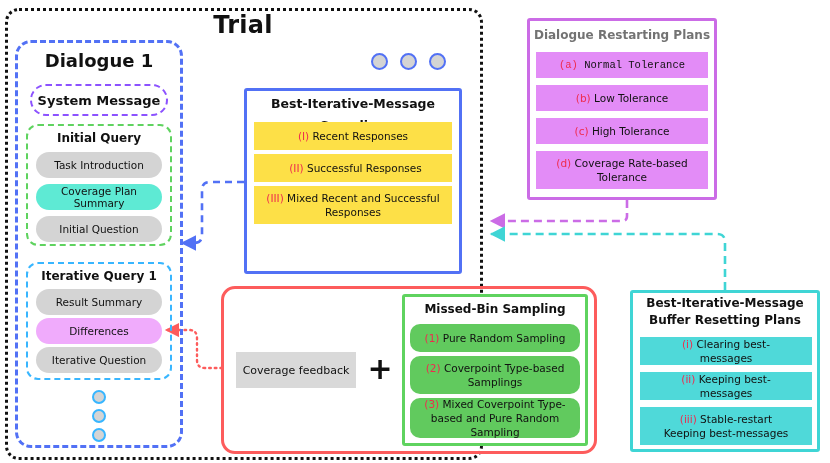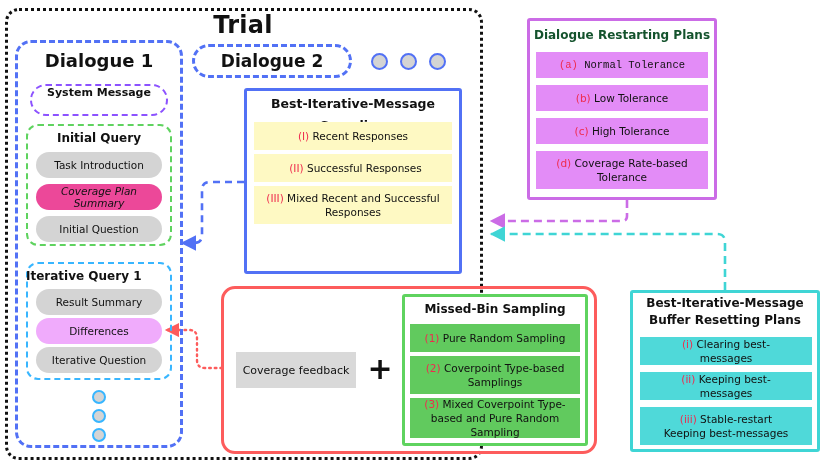--- a/index.html
+++ b/index.html
@@ -35,49 +35,49 @@
     border: 3px dashed #5271f5; border-radius: 16px;
   }
   #dialogue1-title {
     left: 15px; top: 48px; width: 168px; height: 26px;
     text-align: center; font-size: 18px; font-weight: bold; color: #111111;
     line-height: 26px;
   }
   #sysmsg-box {
     left: 30px; top: 84px; width: 138px; height: 32px;
     border: 2.5px dashed #8c52ff; border-radius: 16px;
-    display: flex; align-items: flex-start; justify-content: center;
-    font-size: 11px; font-weight: bold; color: #111111;
+    display: flex; align-items: center; justify-content: center;
+    font-size: 13px; font-weight: bold; color: #111111;
   }
   #initial-query-box {
     left: 26px; top: 124px; width: 146px; height: 122px;
     border: 2.5px dashed #5fd35f; border-radius: 12px;
   }
   #initial-query-title {
     left: 26px; top: 128px; width: 146px; height: 20px;
     text-align: center; font-size: 12px; font-weight: bold; color: #111111;
     line-height: 20px;
   }
   #iter-query-box {
     left: 26px; top: 262px; width: 146px; height: 118px;
     border: 2.5px dashed #38b6ff; border-radius: 12px;
   }
   #iter-query-title {
     left: 26px; top: 266px; width: 146px; height: 20px;
-    text-align: left; font-size: 12px; font-weight: bold; color: #111111;
+    text-align: center; font-size: 12px; font-weight: bold; color: #111111;
     line-height: 20px;
   }
   .pill {
     width: 126px; height: 26px; left: 36px;
     border-radius: 13px;
     display: flex; align-items: center; justify-content: center;
     font-size: 10.5px; color: #111111; text-align: center;
   }
   .pill-gray { background: #d4d4d4; }
-  .pill-orange { background: #ec4899; font-style: italic; }
+  .pill-orange { background: #5eead4; }
   .pill-red { background: #f0abfc; }
 
   .dotcircle {
     width: 14px; height: 14px; left: 92px;
     border: 2.5px solid #38b6ff; border-radius: 50%;
     background: #d4d4d4;
   }
 
   
   #dialogue2-box {
@@ -97,35 +97,35 @@
     left: 244px; top: 88px; width: 218px; height: 186px;
     border: 3px solid #5271f5; background: #ffffff; border-radius: 3px;
   }
   #bim-title {
     left: 244px; top: 93px; width: 218px; height: 22px;
     text-align: center; font-size: 12.5px; font-weight: bold; color: #111111;
     line-height: 22px;
   }
   .bimrow {
     left: 254px; width: 198px;
-    background: #fef9c3;
+    background: #fde047;
     display: flex; align-items: center; justify-content: center;
     font-size: 10.5px; color: #111111; text-align: center; line-height: 14px;
     padding: 0 3px;
   }
   .rn { color: #ef2b4e; }
 
   
   #drp-box {
     left: 527px; top: 18px; width: 190px; height: 182px;
     border: 3px solid #cb6ce6; background: #ffffff; border-radius: 3px;
   }
   #drp-title {
     left: 527px; top: 24px; width: 190px; height: 22px;
-    text-align: center; font-size: 12px; font-weight: bold; color: #14532d;
+    text-align: center; font-size: 12px; font-weight: bold; color: #737373;
     line-height: 22px;
   }
   .drprow {
     left: 536px; width: 172px;
     background: #e38cf7;
     display: flex; align-items: center; justify-content: center;
     font-size: 10.5px; color: #111111; text-align: center; line-height: 14px;
     padding: 0 3px;
   }
   #red-outer {
@@ -155,20 +155,21 @@
     left: 402px; top: 299px; width: 186px; height: 20px;
     text-align: center; font-size: 12px; font-weight: bold; color: #111111;
     line-height: 20px;
   }
   .mbsrow {
     left: 410px; width: 170px;
     background: #61ca5e;
     display: flex; align-items: center; justify-content: center;
     font-size: 10.5px; color: #111111; text-align: center; line-height: 14px;
     padding: 0 2px;
+    border-radius: 10px;
   }
 
   
   #brp-box {
     left: 630px; top: 290px; width: 190px; height: 162px;
     border: 3px solid #3fd5d5; background: #ffffff; border-radius: 3px;
   }
   #brp-title {
     left: 630px; top: 295px; width: 190px; height: 36px;
     text-align: center; font-size: 12px; font-weight: bold; color: #111111;
@@ -248,23 +249,20 @@
     <span>Differences</span>
   </div>
   <div class="abs pill pill-gray" style="top:347px;">
     <span>Iterative Question</span>
   </div>
 
   <div class="abs dotcircle" style="top:390px;"></div>
   <div class="abs dotcircle" style="top:409px;"></div>
   <div class="abs dotcircle" style="top:428px;"></div>
 
-  <div class="abs" id="dialogue2-box">
-    <span>Dialogue 2</span>
-  </div>
   <div class="abs topcircle" style="left:371px;"></div>
   <div class="abs topcircle" style="left:400px;"></div>
   <div class="abs topcircle" style="left:429px;"></div>
 
   <div class="abs" id="bim-box"></div>
   <div class="abs" id="bim-title">Best-Iterative-Message Sampling</div>
 
   <div class="abs bimrow" style="top:122px;height:28px;">
     <span><span class="rn">(I) </span>
     <span>Recent Responses</span></span>

